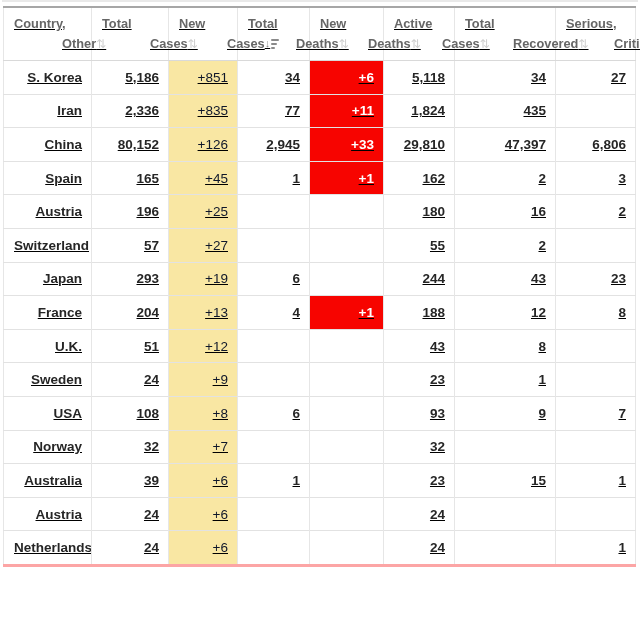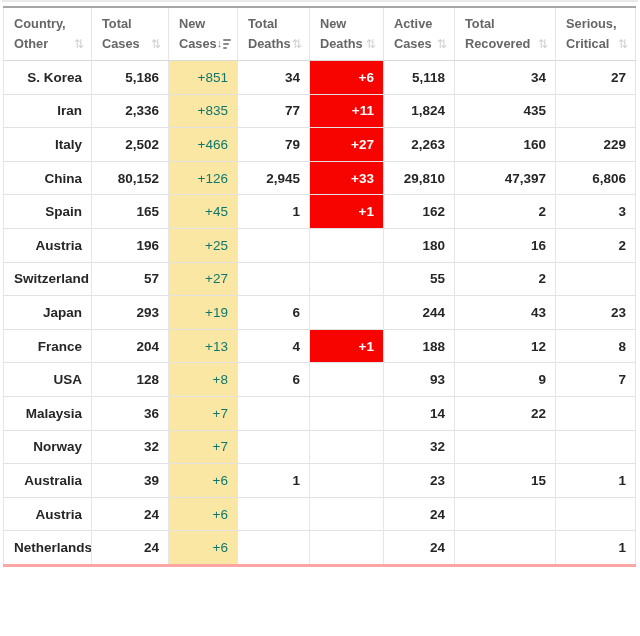--- a/index.html
+++ b/index.html
@@ -1,42 +1,42 @@
 <!DOCTYPE html>
 <html><head>
 <meta charset="utf-8">
 <style>
   html,body{margin:0;padding:0;background:#fff;}
   body{width:640px;height:636px;overflow:hidden;font-family:"Liberation Sans",sans-serif;}
   .top-strip{height:2px;background:#e9e9e9;margin:0 2px;}
   table{border-collapse:collapse;table-layout:fixed;width:624px;margin:4px 0 0 3px;
-        border-left:1px solid #e6e6e6;border-right:1px solid #e6e6e6;}
+        border-left:1px solid #e6e6e6;border-right:1px solid #e6e6e6;text-decoration:underline;}
   col.c-country{width:88px}col.c-total_cases{width:77px}col.c-new_cases{width:69px}
   col.c-total_deaths{width:72px}col.c-new_deaths{width:74px}col.c-active_cases{width:71px}
   col.c-total_recovered{width:101px}col.c-serious_critical{width:80px}
   thead th{border-top:2px solid #a6a6a6;border-bottom:1px solid #d9d9d9;border-left:1px solid #e6e6e6;
            background:#fff;color:#666;font-size:12.8px;font-weight:700;text-align:left;
            vertical-align:top;padding:8px 7px 7px 10px;height:37px;cursor:pointer;}
   thead th:first-child{border-left:none;}
-  .hl2{display:flex;justify-content:space-between;align-items:center;margin-top:5px;}
+  .hl2{display:flex;justify-content:space-between;align-items:center;margin-top:5px;margin-left:48px;}
   .sort-both{color:#cfcfcf;font-size:12px;font-weight:400;line-height:1;}
   .sort-desc{display:inline-flex;align-items:center;gap:1px;color:#8a8a8a;}
   .sort-desc .arr{font-size:11px;font-weight:700;line-height:1;}
   .sort-desc .bars{display:inline-flex;flex-direction:column;gap:2px;align-items:flex-start;}
   .sort-desc .bars i{display:block;height:2px;background:#8a8a8a;border-radius:1px;}
   .sort-desc .bars i:nth-child(1){width:8px}
   .sort-desc .bars i:nth-child(2){width:6px}
   .sort-desc .bars i:nth-child(3){width:4px}
   tbody td{border-top:1px solid #e2e2e2;border-left:1px solid #e6e6e6;height:32.6px;
            font-size:13.5px;font-weight:700;color:#262626;text-align:right;
            padding:0 9px 0 4px;white-space:nowrap;overflow:hidden;}
   tbody td:first-child{border-left:none;}
   tbody tr:last-child td{border-bottom:3px solid #fca5a5;}
   td.country{text-align:right;padding-left:10px;}
-  td.newcases{background:#F9E7A3;color:#0f766e;font-weight:400;margin-top:40px;}
+  td.newcases{background:#F9E7A3;color:#0f172a;font-weight:400;margin-top:40px;}
   td.newdeaths{background:#F70400;color:#ffffff;font-weight:700;}
 </style>
 </head>
 <body>
 
 <div class="top-strip"></div>
 
 <table>
   <colgroup>
       <col class="c-country">
@@ -130,30 +130,20 @@
         <td class="country">Iran</td>
         <td>2,336</td>
         <td class="newcases">+835</td>
         <td>77</td>
         <td class="newdeaths">+11</td>
         <td>1,824</td>
         <td>435</td>
         <td></td>
       </tr>
       <tr>
-        <td class="country">Italy</td>
-        <td>2,502</td>
-        <td class="newcases">+466</td>
-        <td>79</td>
-        <td class="newdeaths">+27</td>
-        <td>2,263</td>
-        <td>160</td>
-        <td>229</td>
-      </tr>
-      <tr>
         <td class="country">China</td>
         <td>80,152</td>
         <td class="newcases">+126</td>
         <td>2,945</td>
         <td class="newdeaths">+33</td>
         <td>29,810</td>
         <td>47,397</td>
         <td>6,806</td>
       </tr>
       <tr>
@@ -200,38 +190,48 @@
         <td class="country">France</td>
         <td>204</td>
         <td class="newcases">+13</td>
         <td>4</td>
         <td class="newdeaths">+1</td>
         <td>188</td>
         <td>12</td>
         <td>8</td>
       </tr>
       <tr>
+        <td class="country">U.K.</td>
+        <td>51</td>
+        <td class="newcases">+12</td>
+        <td></td>
+        <td></td>
+        <td>43</td>
+        <td>8</td>
+        <td></td>
+      </tr>
+      <tr>
+        <td class="country">Sweden</td>
+        <td>24</td>
+        <td class="newcases">+9</td>
+        <td></td>
+        <td></td>
+        <td>23</td>
+        <td>1</td>
+        <td></td>
+      </tr>
+      <tr>
         <td class="country">USA</td>
-        <td>128</td>
+        <td>108</td>
         <td class="newcases">+8</td>
         <td>6</td>
         <td></td>
         <td>93</td>
         <td>9</td>
         <td>7</td>
-      </tr>
-      <tr>
-        <td class="country">Malaysia</td>
-        <td>36</td>
-        <td class="newcases">+7</td>
-        <td></td>
-        <td></td>
-        <td>14</td>
-        <td>22</td>
-        <td></td>
       </tr>
       <tr>
         <td class="country">Norway</td>
         <td>32</td>
         <td class="newcases">+7</td>
         <td></td>
         <td></td>
         <td>32</td>
         <td></td>
         <td></td>

